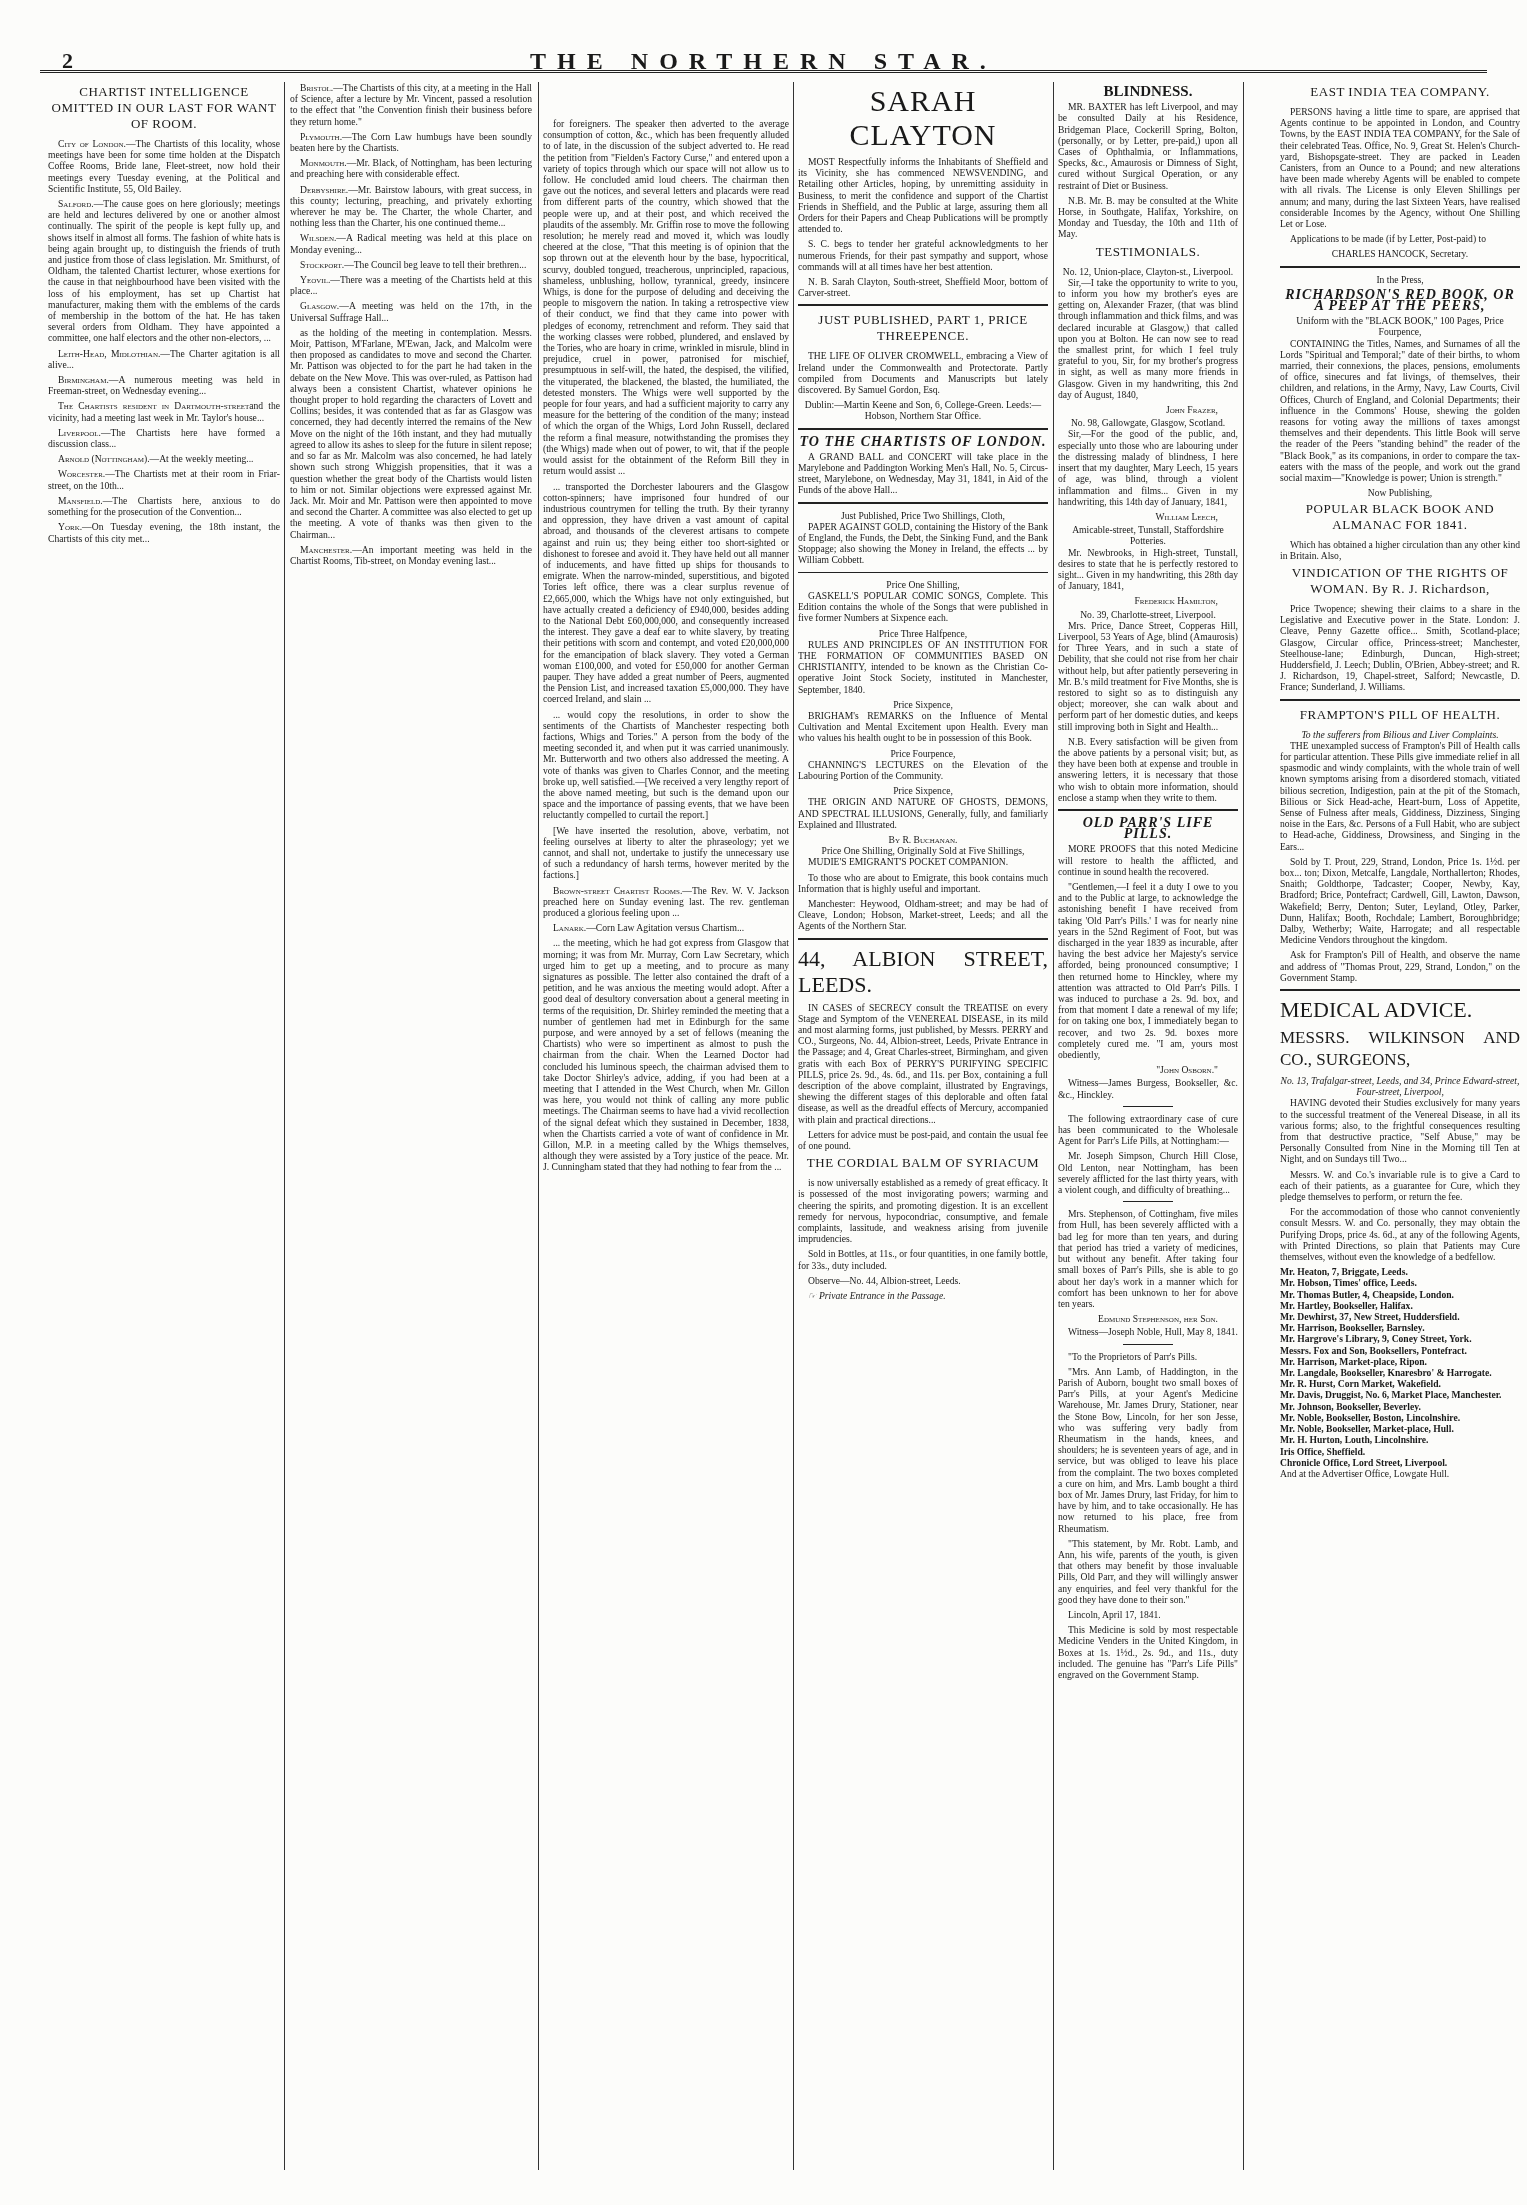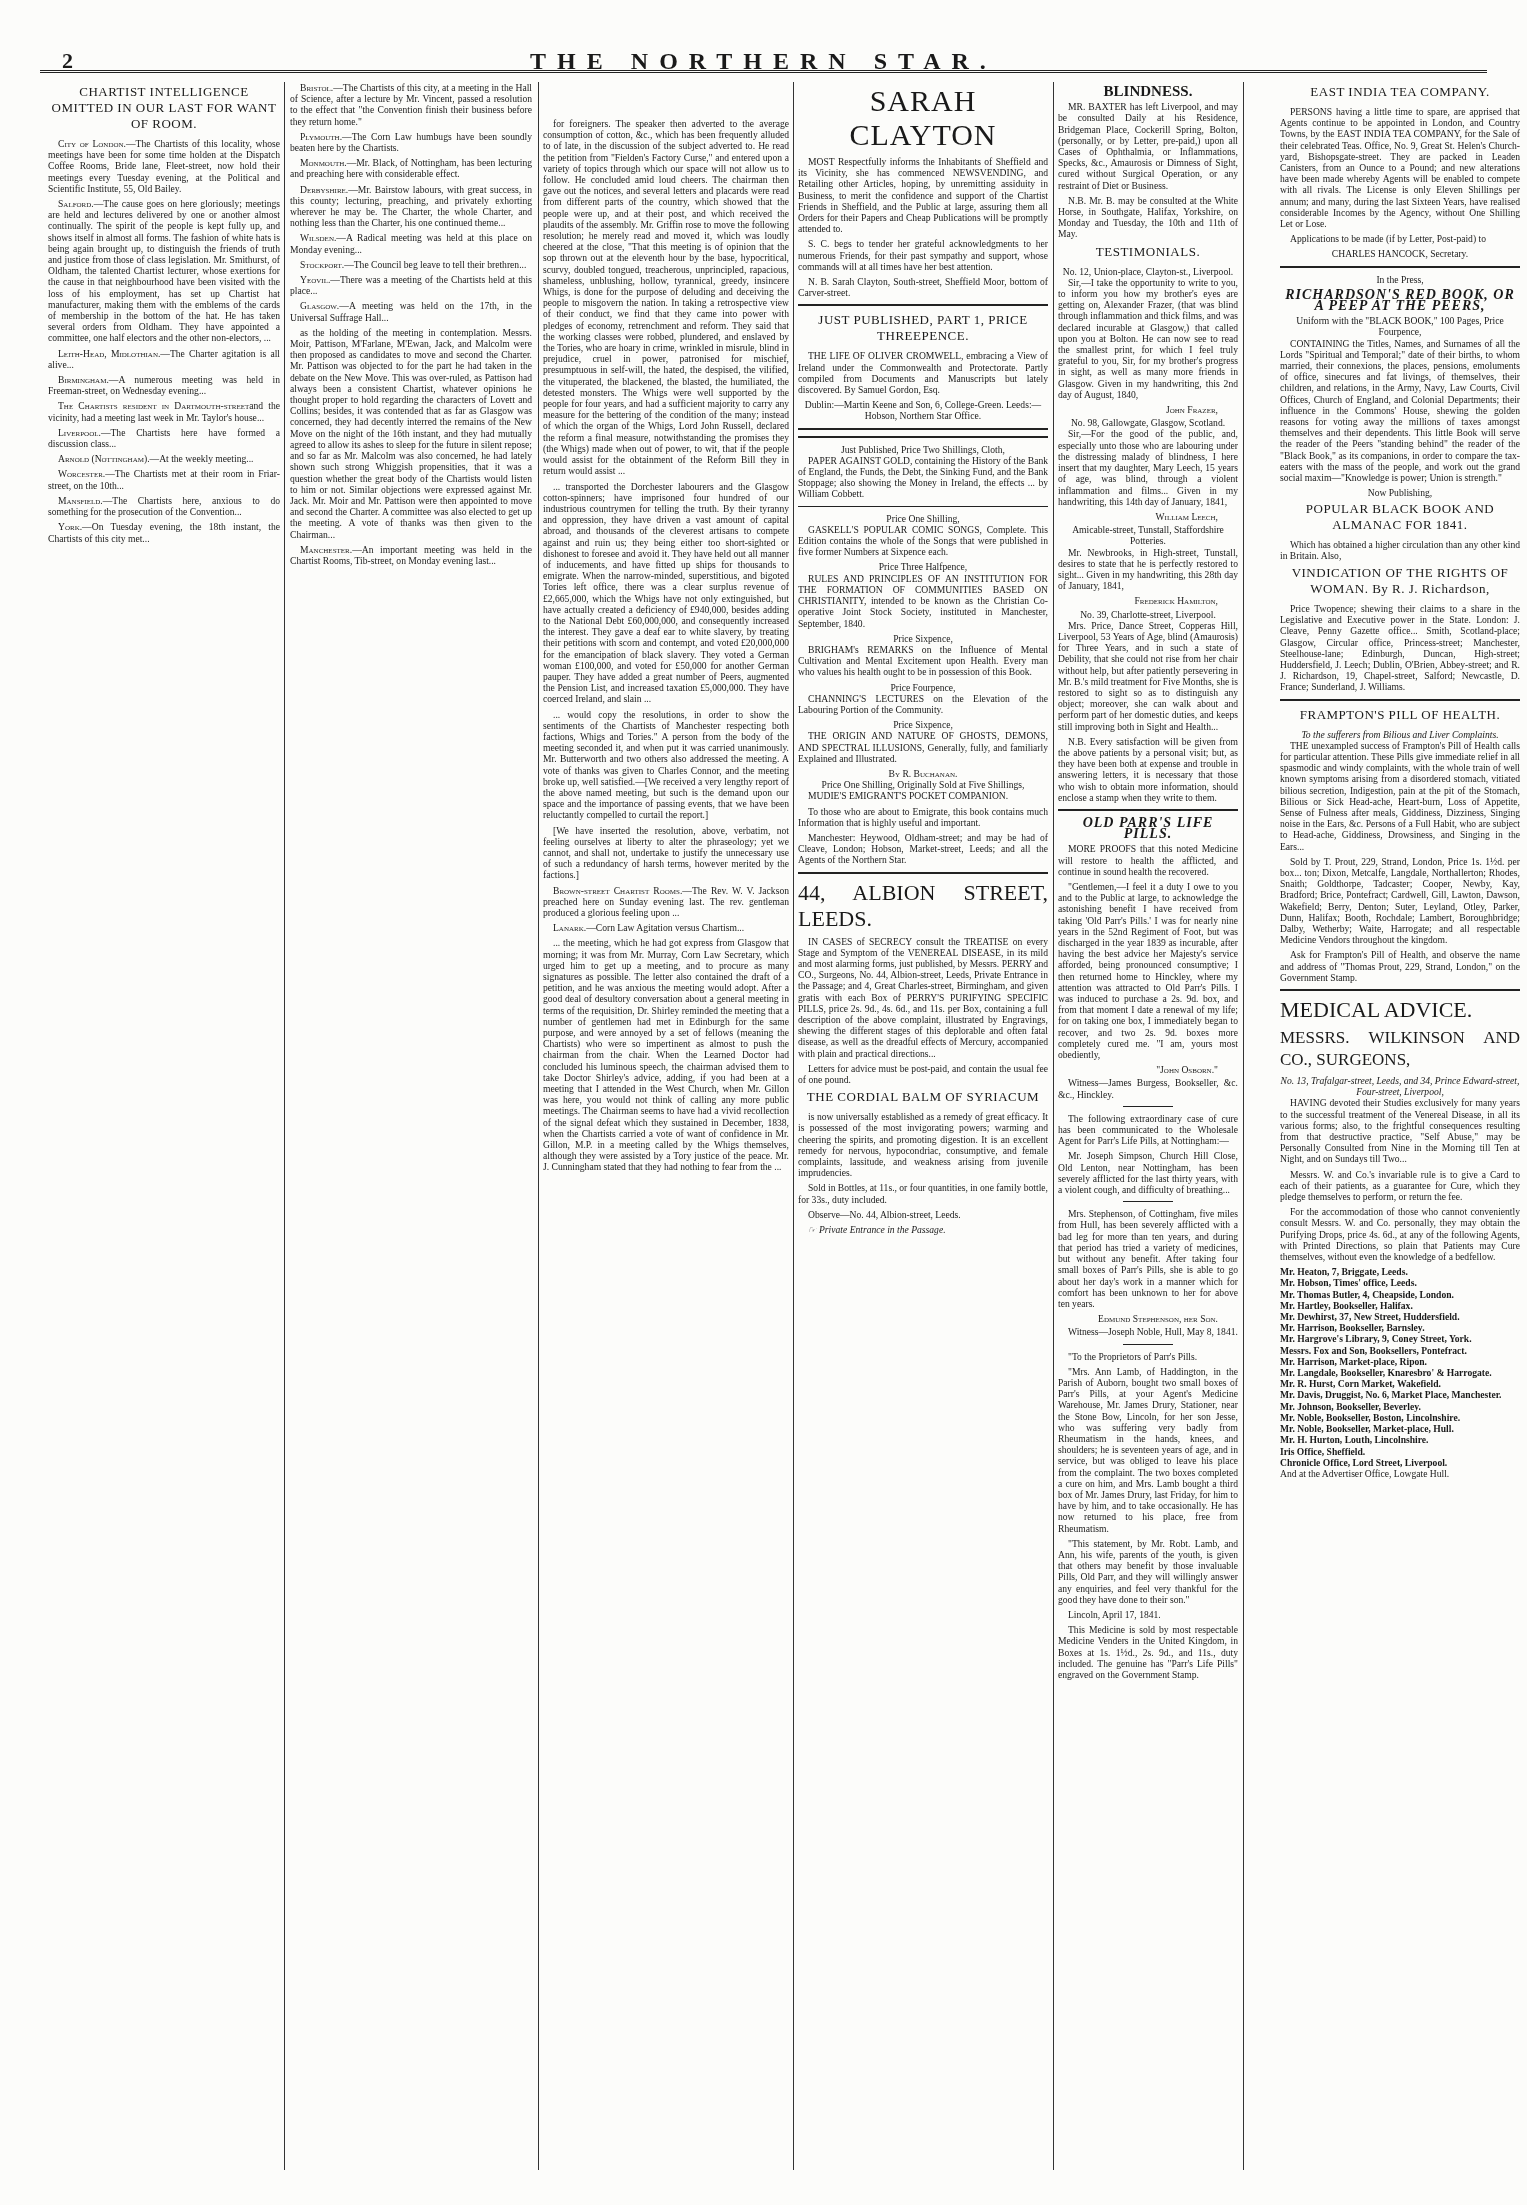--- a/index.html
+++ b/index.html
@@ -89,20 +89,24 @@
     <p>S. C. begs to tender her grateful acknowledgments to her numerous Friends, for their past sympathy and support, whose commands will at all times have her best attention.</p>
     <p>N. B. Sarah Clayton, South-street, Sheffield Moor, bottom of Carver-street.</p>
   </div>
   <div class="hrule thick"></div>
   <div>
     <div class="h1">JUST PUBLISHED, PART 1, PRICE THREEPENCE.</div>
     <p>THE LIFE OF OLIVER CROMWELL, embracing a View of Ireland under the Commonwealth and Protectorate. Partly compiled from Documents and Manuscripts but lately discovered. By Samuel Gordon, Esq.</p>
     <p class="center">Dublin:—Martin Keene and Son, 6, College-Green. Leeds:—Hobson, Northern Star Office.</p>
   </div>
   <div class="hrule thick"></div>
+  <div>
+    <div class="h-black">TO THE CHARTISTS OF LONDON.</div>
+    <p>A GRAND BALL and CONCERT will take place in the Marylebone and Paddington Working Men's Hall, No. 5, Circus-street, Marylebone, on Wednesday, May 31, 1841, in Aid of the Funds of the above Hall...</p>
+  </div>
   <div class="hrule thick"></div>
   <div>
     <div class="center">Just Published, Price Two Shillings, Cloth,</div>
     <p>PAPER AGAINST GOLD, containing the History of the Bank of England, the Funds, the Debt, the Sinking Fund, and the Bank Stoppage; also showing the Money in Ireland, the effects ... by William Cobbett.</p>
   </div>
   <div class="hrule"></div>
   <div id="c4prices">
       <div class="center">Price One Shilling,</div>
       <p>GASKELL'S POPULAR COMIC SONGS, Complete. This Edition contains the whole of the Songs that were published in five former Numbers at Sixpence each.</p>
       <div class="center">Price Three Halfpence,</div>

